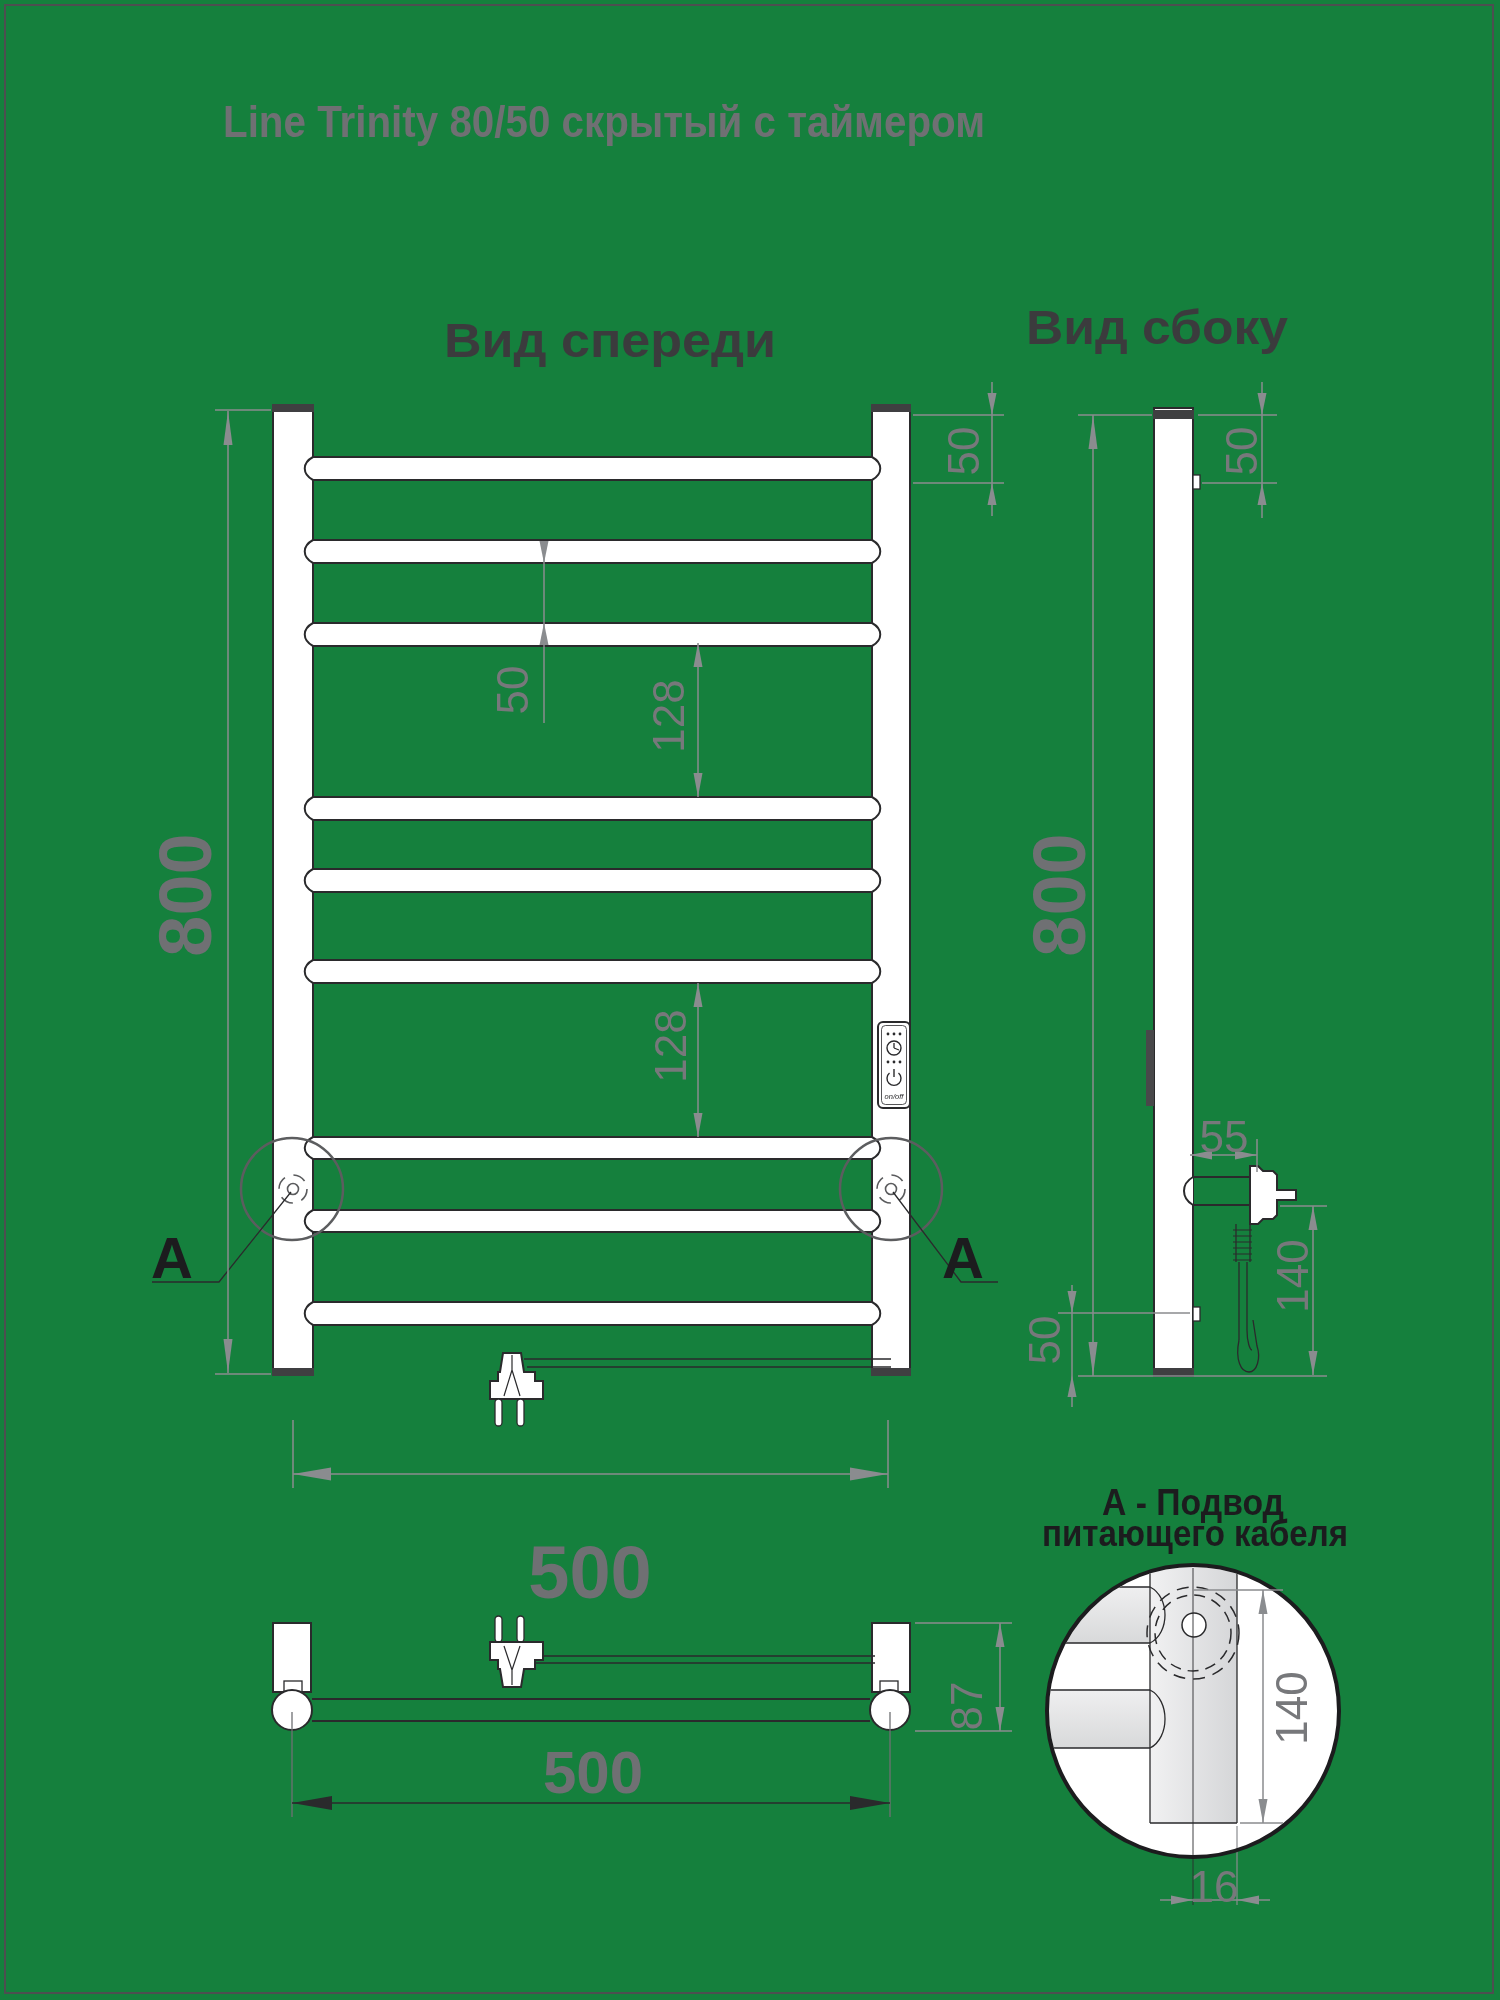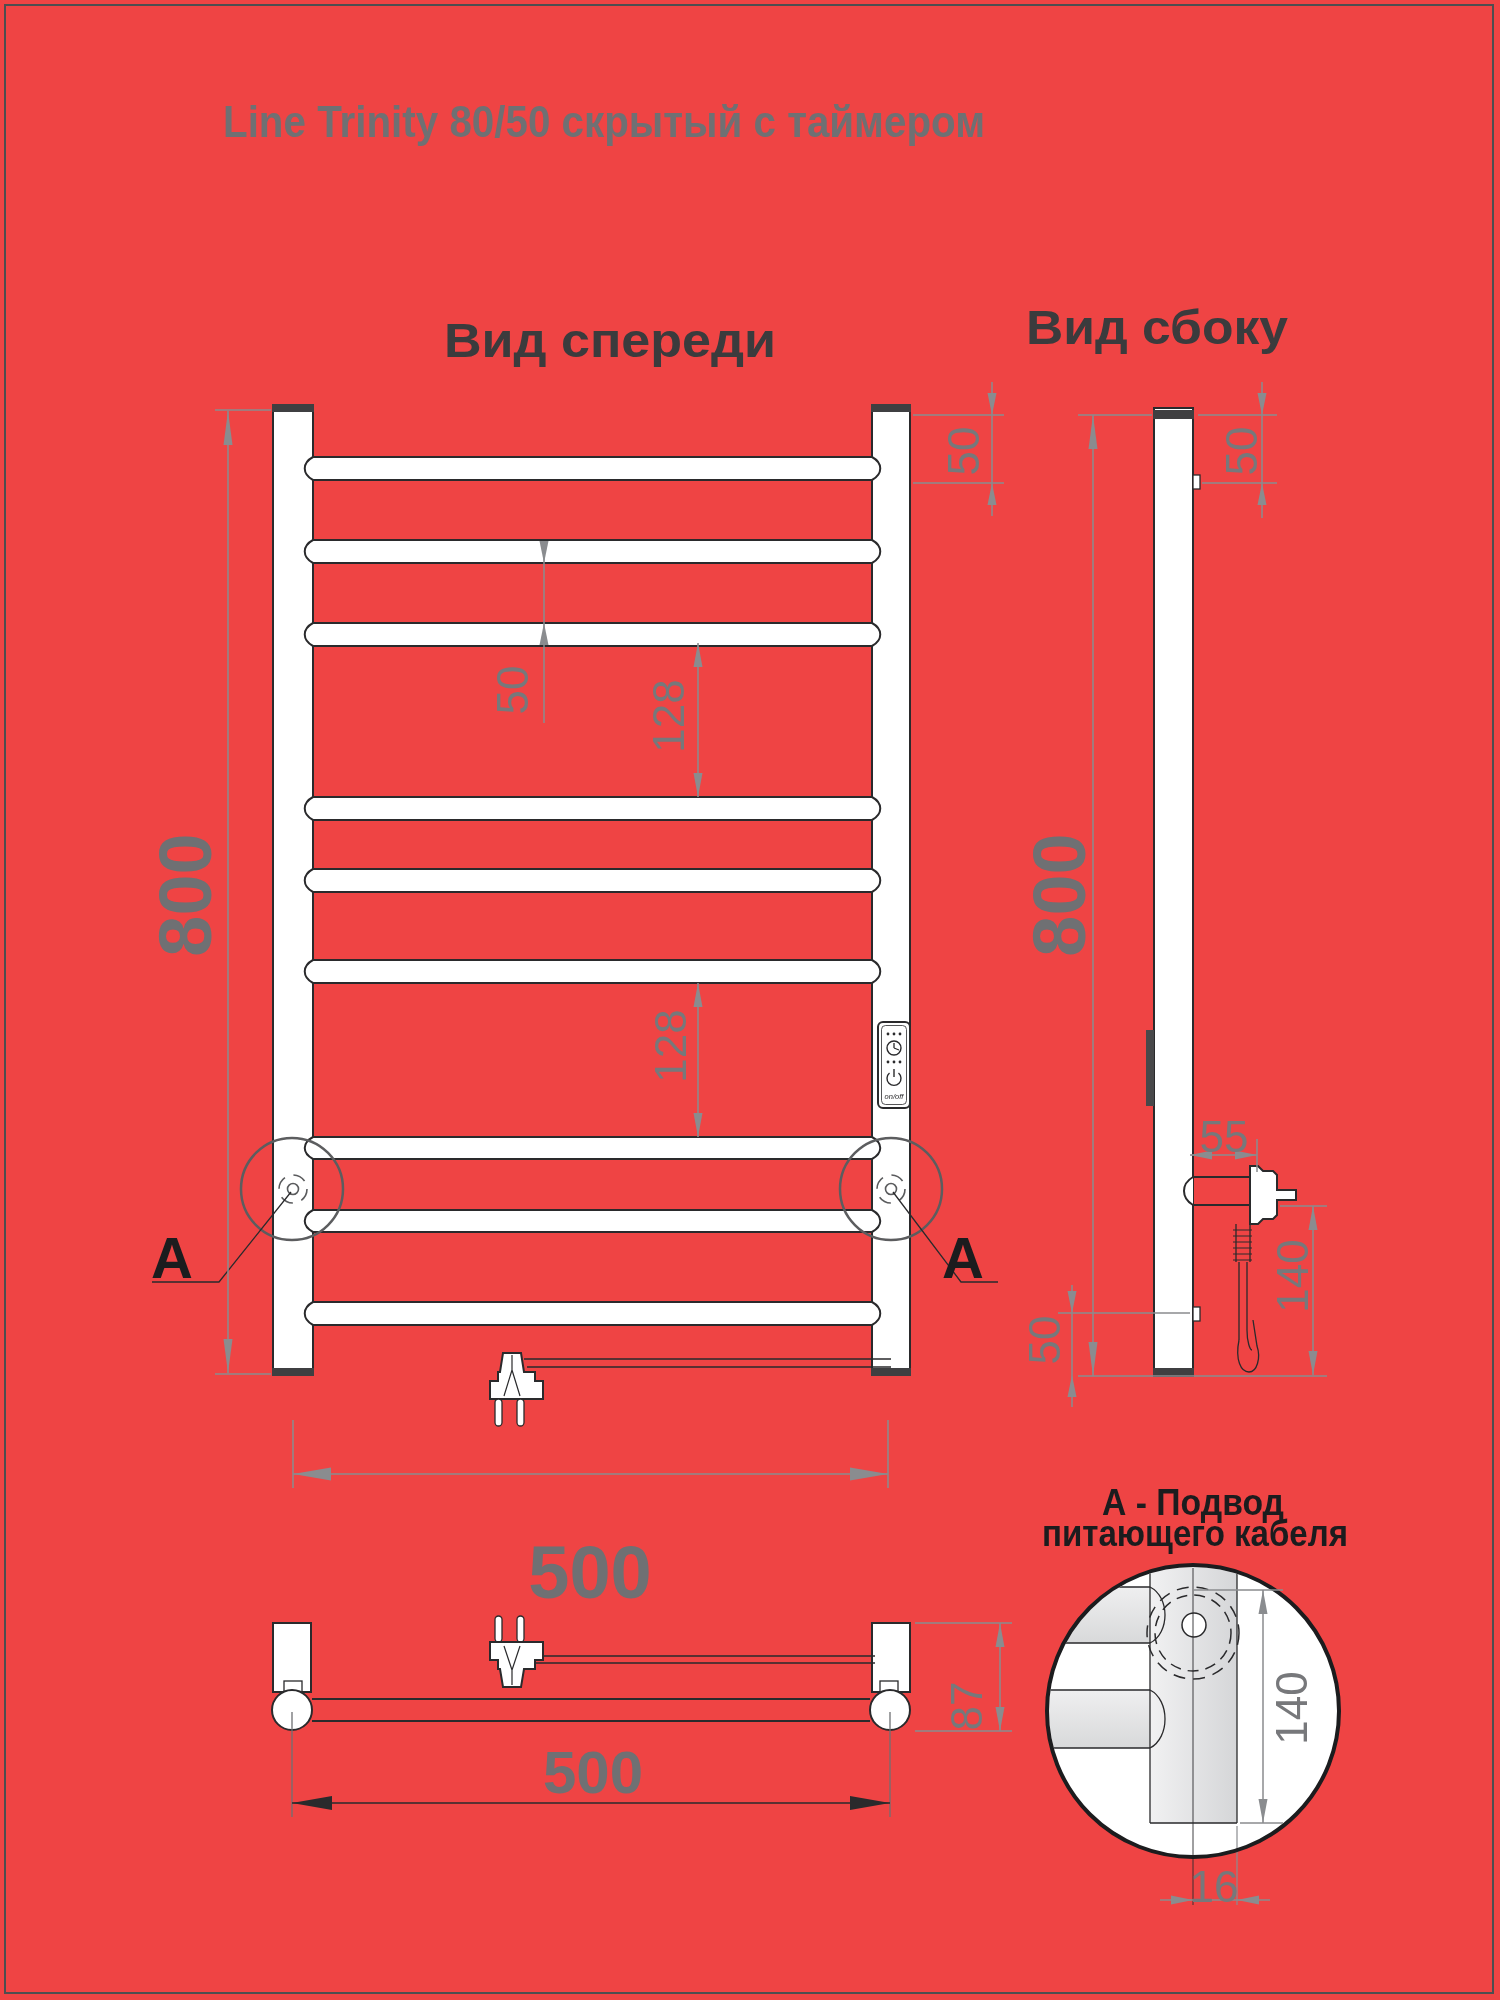--- a/index.html
+++ b/index.html
@@ -1,16 +1,16 @@
 <!DOCTYPE html>
 <html><head>
 <meta charset="utf-8">
 <style>
   html,body{margin:0;padding:0;background:#fff;}
-  .canvas{position:relative;width:1500px;height:2000px;background:#ef4444;overflow:hidden;}
+  .canvas{position:relative;width:1500px;height:2000px;background:#15803d;overflow:hidden;}
   svg{position:absolute;left:0;top:0;}
   svg text{font-family:"Liberation Sans","DejaVu Sans",sans-serif;}
   .blk{stroke:#2a2a2c;stroke-width:2;fill:none;}
   .blkthin{stroke:#2a2a2c;stroke-width:1.3;fill:none;}
   .dim{stroke:#8a8c8f;stroke-width:1.5;fill:none;}
   .dimtxt{fill:#77787b;font-size:44px;}
   .bignum{fill:#6f7073;font-weight:bold;}
   .cap{fill:#3f3f41;}
   .whitefill{fill:#ffffff;}
 </style>

